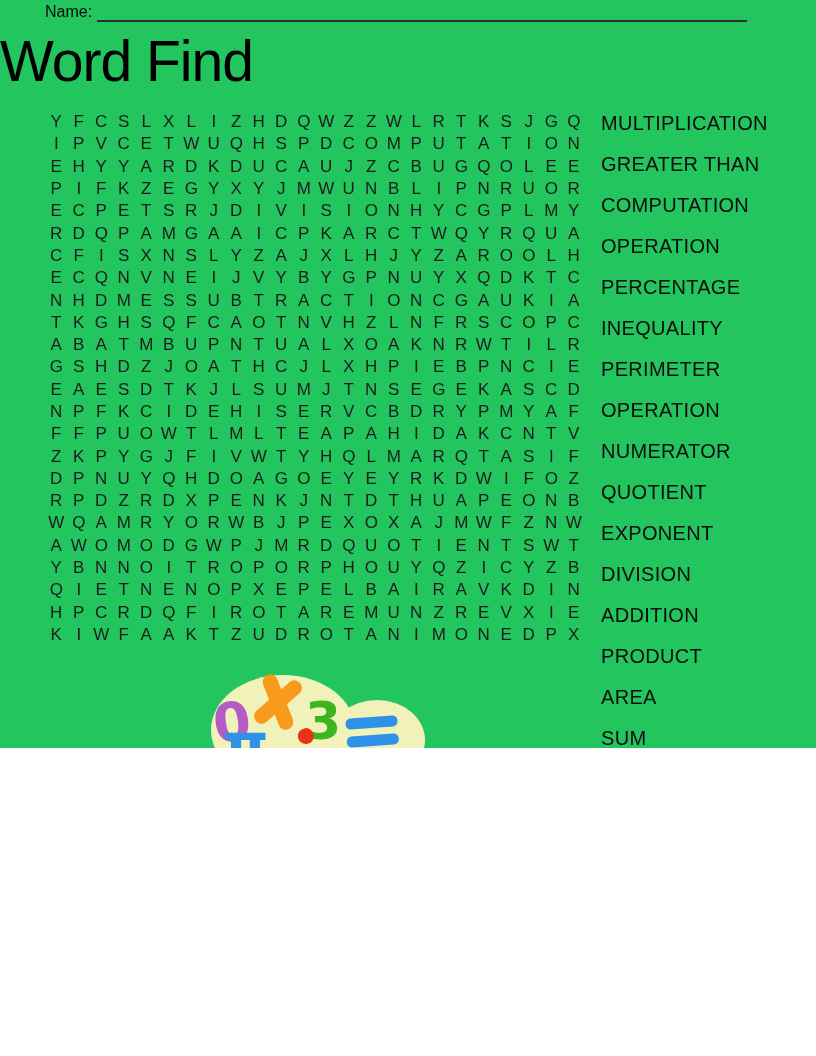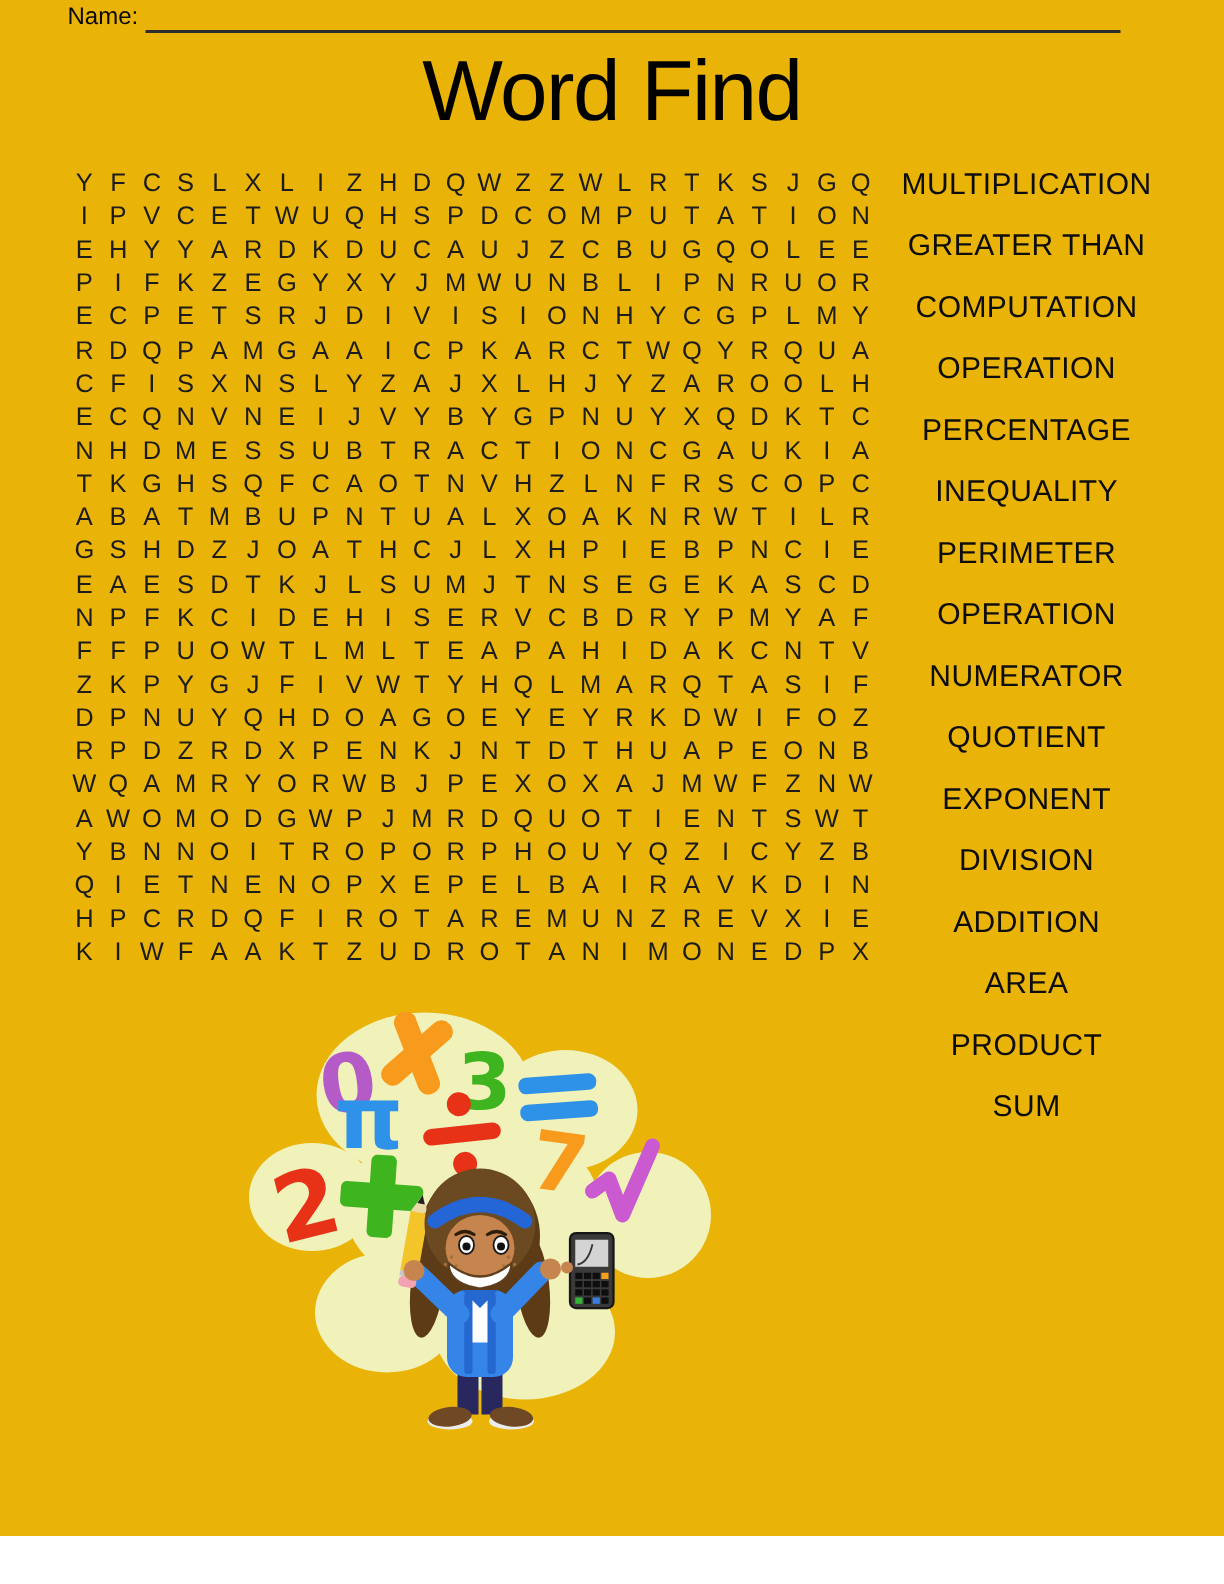--- a/index.html
+++ b/index.html
@@ -1,27 +1,27 @@
 <!DOCTYPE html>
 <html><head>
 <meta charset="utf-8">
 <style>
   html,body{margin:0;padding:0;background:#fff;}
-  .page{position:relative;width:816px;height:1024px;background:#eab308;overflow:hidden;
+  .page{position:relative;width:816px;height:748px;background:#22c55e;overflow:hidden;
         font-family:"Liberation Sans",sans-serif;color:#111;}
   .name-label{position:absolute;left:45px;top:3px;font-size:16px;color:#0a0a0a;}
   .name-line{position:absolute;left:97px;top:1px;width:650px;height:19px;
              border-bottom:2px solid #2e2e2e;}
-  .title{position:absolute;left:0;right:0;top:28px;margin:0;text-align:center;
+  .title{position:absolute;left:0;right:0;top:28px;margin:0;text-align:left;
          font-size:57px;font-weight:400;letter-spacing:-1px;color:#000;}
   .grid{position:absolute;left:45px;top:111px;display:grid;
         grid-template-columns:repeat(24,22.5px);grid-auto-rows:22.3px;
         font-size:17px;color:#1c1c1c;}
   .cell{display:flex;align-items:center;justify-content:center;}
-  .words{position:absolute;left:601px;top:103px;font-size:20px;color:#0d0d0d;letter-spacing:.3px;text-align:center;}
+  .words{position:absolute;left:601px;top:103px;font-size:20px;color:#0d0d0d;letter-spacing:.3px;}
   .word{height:41px;line-height:41px;white-space:nowrap;}
   .illustration{position:absolute;left:150px;top:660px;}
   .illustration text{font-family:"DejaVu Sans",sans-serif;font-weight:bold;}
 </style>
 </head>
 <body>
 
 <div class="page">
 
   <span class="name-label">Name:</span>
@@ -615,22 +615,22 @@
       <div class="word">OPERATION</div>
       <div class="word">PERCENTAGE</div>
       <div class="word">INEQUALITY</div>
       <div class="word">PERIMETER</div>
       <div class="word">OPERATION</div>
       <div class="word">NUMERATOR</div>
       <div class="word">QUOTIENT</div>
       <div class="word">EXPONENT</div>
       <div class="word">DIVISION</div>
       <div class="word">ADDITION</div>
+      <div class="word">PRODUCT</div>
       <div class="word">AREA</div>
-      <div class="word">PRODUCT</div>
       <div class="word">SUM</div>
     </div>
 
   <svg class="illustration" width="350" height="330" viewBox="0 0 350 330">
 
     <g fill="#f1f1ba">
       <ellipse cx="133" cy="70" rx="72" ry="55"></ellipse>
       <ellipse cx="227" cy="80" rx="48" ry="40"></ellipse>
       <ellipse cx="282" cy="150" rx="42" ry="42"></ellipse>
       <ellipse cx="58" cy="138" rx="42" ry="36"></ellipse>

